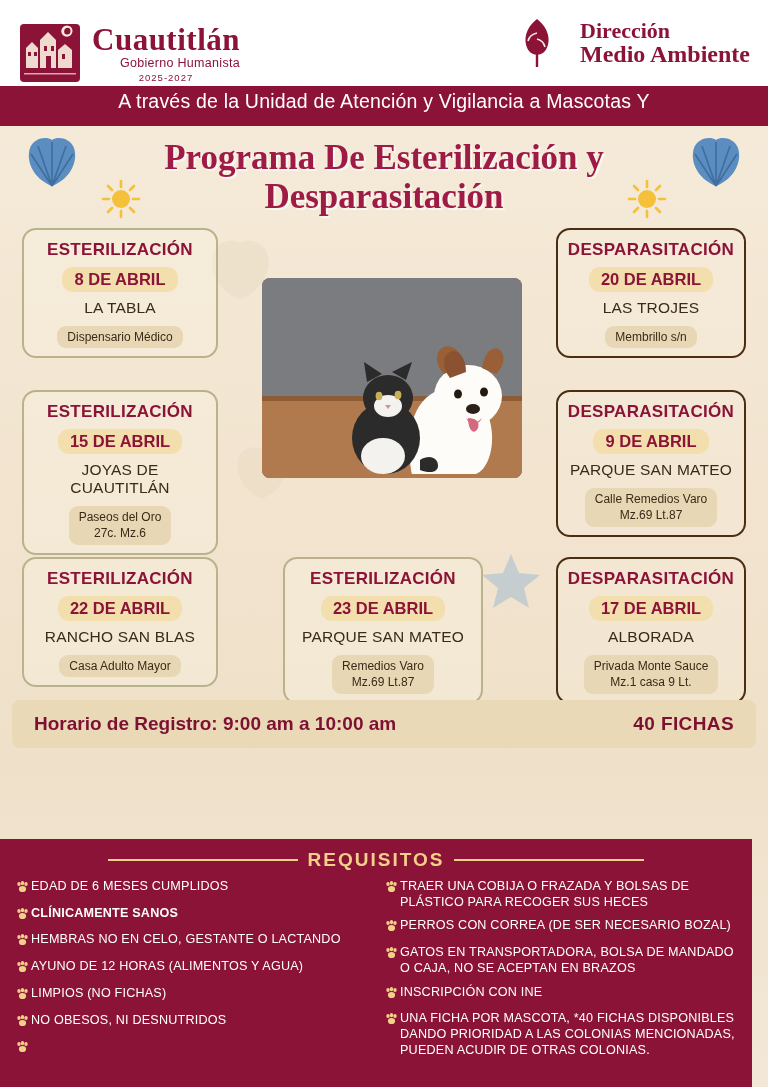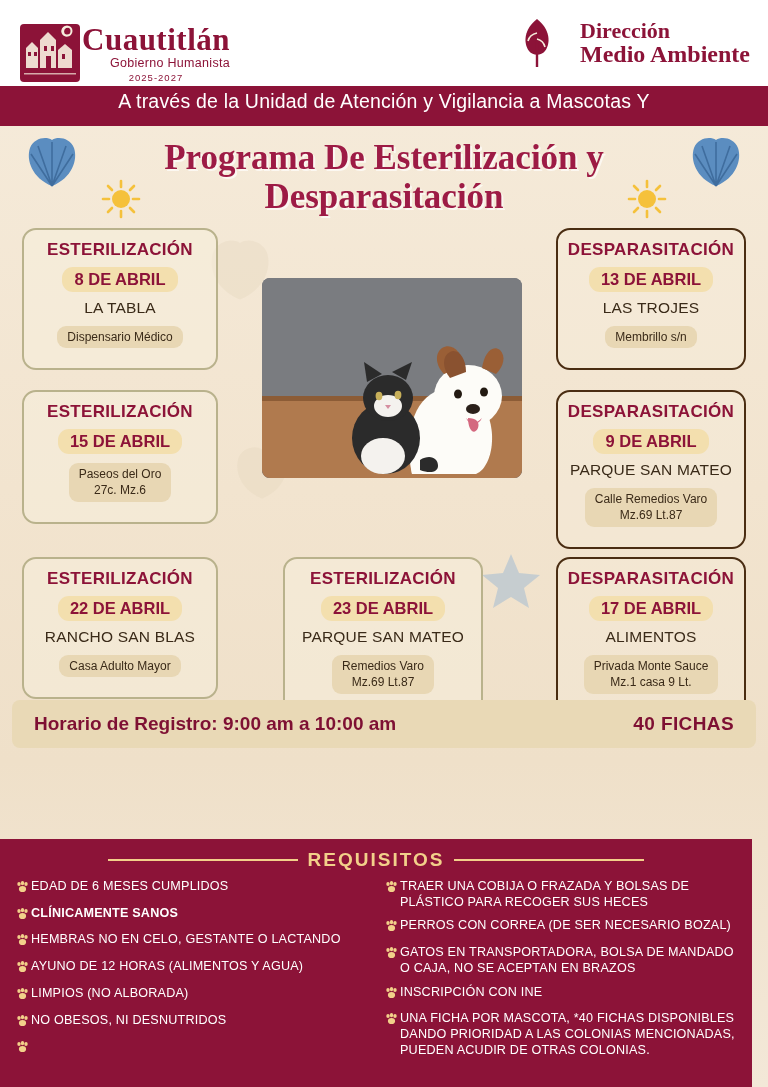--- a/index.html
+++ b/index.html
@@ -28,21 +28,21 @@
     background: #ffffff;
     display: flex;
     align-items: center;
     justify-content: space-between;
     padding: 0 18px;
     box-sizing: border-box;
   }
   .brand-left {
     display: flex;
     align-items: center;
-    gap: 0;
+    gap: 10px;
     margin-top: 20px;
   }
   .crest {
     width: 64px;
     height: 62px;
     position: relative;
     flex: none;
   }
   .crest svg { display: block; }
   .brand-text { line-height: 1; }
@@ -138,21 +138,21 @@
   
   .cards {
     position: relative;
     height: 480px;
   }
   .card {
     position: absolute;
     box-sizing: border-box;
     border-radius: 14px;
     text-align: center;
-    padding: 10px 8px 20px;
+    padding: 10px 8px 8px;
   }
   .card.ester {
     border: 2px solid #b9b28c;
     background: rgba(246,238,220,.55);
   }
   .card.despara {
     border: 2px solid #4a2d12;
     background: rgba(246,238,220,.35);
   }
   .card .c-type {
@@ -425,20 +425,21 @@
     <div class="card ester" style="left:22px; top:8px; width:196px;">
       <div class="c-type">ESTERILIZACIÓN</div>
       <div class="c-date">8 DE ABRIL</div>
       <div class="c-place">LA TABLA</div>
       <div class="c-addr">Dispensario Médico</div>
     </div>
 
     <div class="card ester" style="left:22px; top:170px; width:196px;">
       <div class="c-type">ESTERILIZACIÓN</div>
       <div class="c-date">15 DE ABRIL</div>
+      <div class="c-place">JOYAS DE CUAUTITLÁN</div>
       <div class="c-addr" style="white-space:pre-line;">Paseos del Oro
 27c. Mz.6</div>
     </div>
 
     <div class="card ester" style="left:22px; top:337px; width:196px;">
       <div class="c-type">ESTERILIZACIÓN</div>
       <div class="c-date">22 DE ABRIL</div>
       <div class="c-place">RANCHO SAN BLAS</div>
       <div class="c-addr">Casa Adulto Mayor</div>
     </div>
@@ -446,37 +447,37 @@
     <div class="card ester" style="left:283px; top:337px; width:200px;">
       <div class="c-type">ESTERILIZACIÓN</div>
       <div class="c-date">23 DE ABRIL</div>
       <div class="c-place">PARQUE SAN MATEO</div>
       <div class="c-addr" style="white-space:pre-line;">Remedios Varo
 Mz.69 Lt.87</div>
     </div>
 
     <div class="card despara" style="left:556px; top:8px; width:190px;">
       <div class="c-type">DESPARASITACIÓN</div>
-      <div class="c-date">13 DE ABRIL</div>
+      <div class="c-date">20 DE ABRIL</div>
       <div class="c-place">LAS TROJES</div>
       <div class="c-addr">Membrillo s/n</div>
     </div>
 
     <div class="card despara" style="left:556px; top:170px; width:190px;">
       <div class="c-type">DESPARASITACIÓN</div>
       <div class="c-date">9 DE ABRIL</div>
       <div class="c-place">PARQUE SAN MATEO</div>
       <div class="c-addr" style="white-space:pre-line;">Calle Remedios Varo
 Mz.69 Lt.87</div>
     </div>
 
     <div class="card despara" style="left:556px; top:337px; width:190px;">
       <div class="c-type">DESPARASITACIÓN</div>
       <div class="c-date">17 DE ABRIL</div>
-      <div class="c-place">ALIMENTOS</div>
+      <div class="c-place">ALBORADA</div>
       <div class="c-addr" style="white-space:pre-line;">Privada Monte Sauce
 Mz.1 casa 9 Lt.</div>
     </div>
   </div>
 
   <div class="horario">
     <div>Horario de Registro: 9:00 am a 10:00 am</div>
     <div class="fichas">40 FICHAS</div>
   </div>
 
@@ -540,21 +541,21 @@
 
         <div class="req-item">
           <span class="paw">
             <svg width="13" height="12" viewBox="0 0 13 12">
                 <ellipse cx="3" cy="3" rx="1.7" ry="2.1" fill="#f2d08a"></ellipse>
                 <ellipse cx="6.5" cy="2.2" rx="1.7" ry="2.1" fill="#f2d08a"></ellipse>
                 <ellipse cx="10" cy="3" rx="1.7" ry="2.1" fill="#f2d08a"></ellipse>
                 <ellipse cx="6.5" cy="8" rx="3.6" ry="3.1" fill="#f2d08a"></ellipse>
               </svg>
           </span>
-          <span>LIMPIOS (NO ALBORADA)</span>
+          <span>LIMPIOS (NO FICHAS)</span>
         </div>
 
         <div class="req-item">
           <span class="paw">
             <svg width="13" height="12" viewBox="0 0 13 12">
                 <ellipse cx="3" cy="3" rx="1.7" ry="2.1" fill="#f2d08a"></ellipse>
                 <ellipse cx="6.5" cy="2.2" rx="1.7" ry="2.1" fill="#f2d08a"></ellipse>
                 <ellipse cx="10" cy="3" rx="1.7" ry="2.1" fill="#f2d08a"></ellipse>
                 <ellipse cx="6.5" cy="8" rx="3.6" ry="3.1" fill="#f2d08a"></ellipse>
               </svg>

